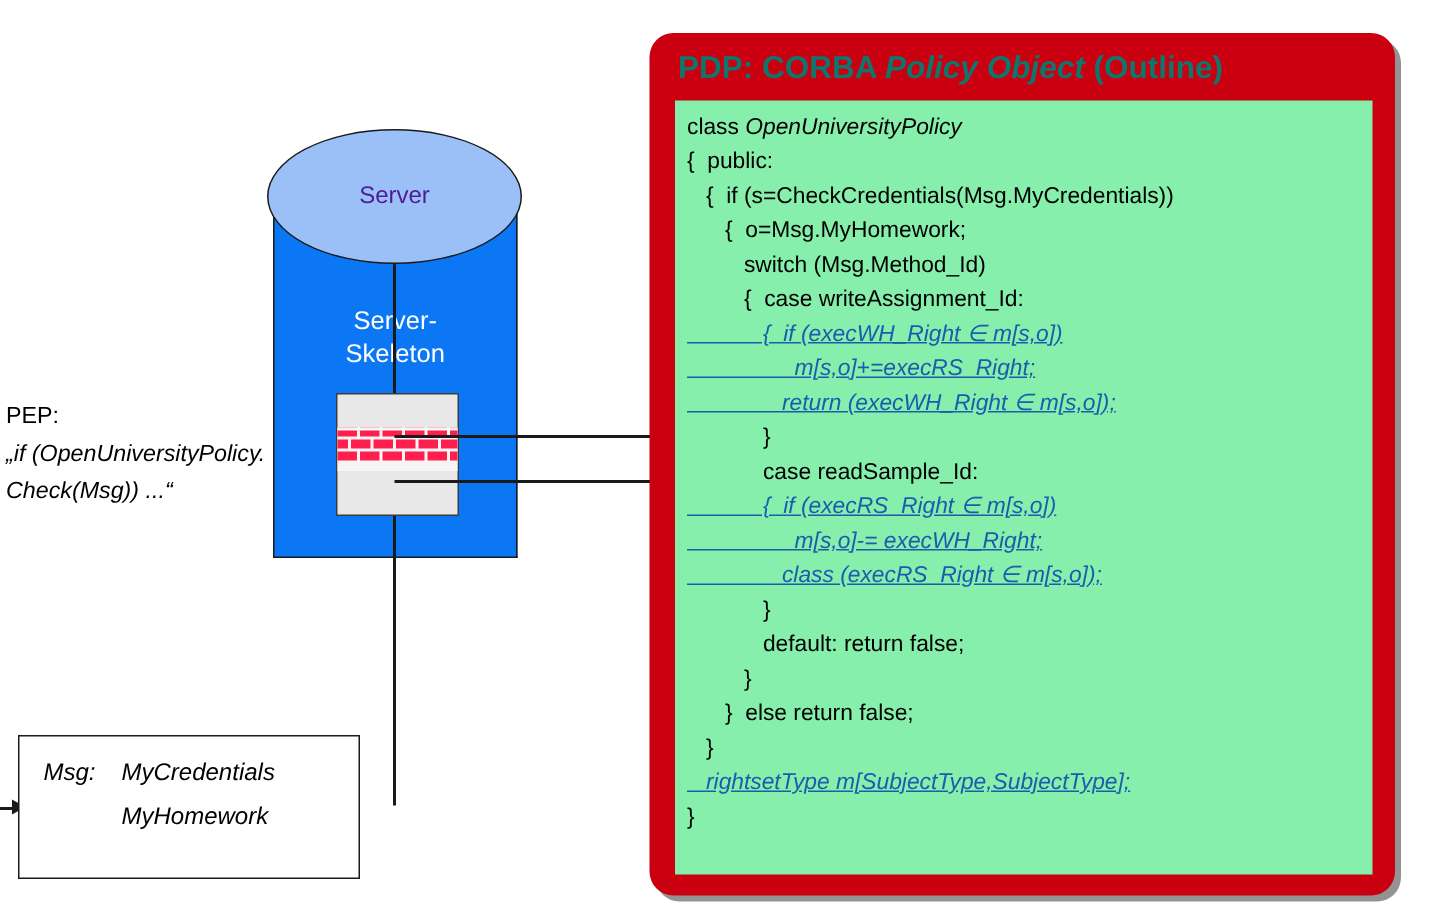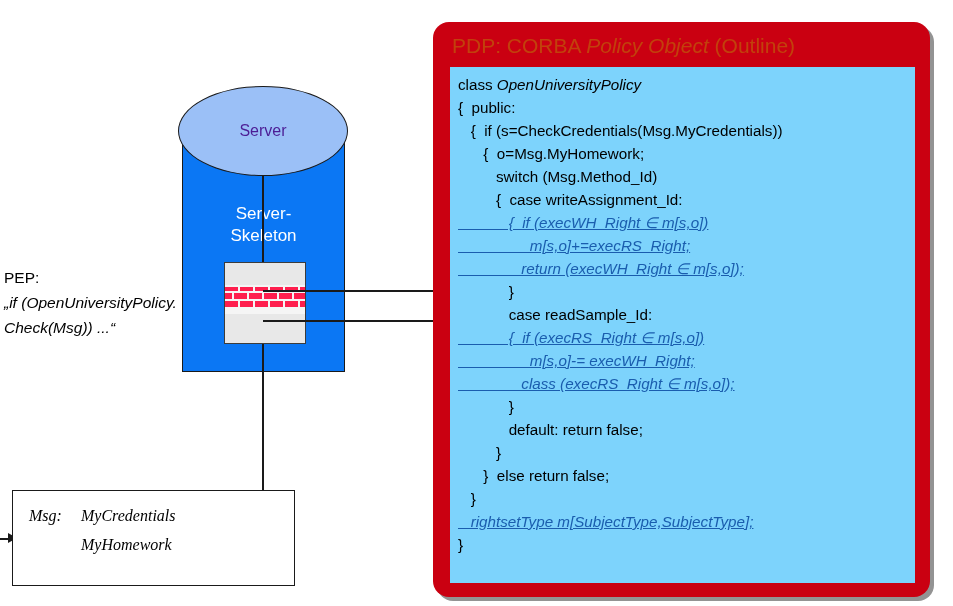--- a/index.html
+++ b/index.html
@@ -125,31 +125,30 @@
     z-index: 6;
   }
   .pep-title { font-style: normal; }
   .pep-quote { font-style: italic; }
 
   
   .msg-box {
     position: absolute;
     left: 12px;
     top: 490px;
-    width: 283px;
+    width: 228px;
     height: 96px;
     background: #ffffff;
     border: 1.3px solid #1a1a1a;
     box-sizing: border-box;
     padding: 10px 0 0 16px;
     font-style: italic;
     font-size: 16px;
     line-height: 29px;
     color: #000000;
-    font-family: Liberation Serif, serif;
   }
   .msg-row { display: block; white-space: pre; }
   .msg-label { display: inline-block; width: 52px; }
 
   
   .pdp-shadow {
     position: absolute;
     left: 437px;
     top: 26px;
     width: 497px;
@@ -166,31 +165,32 @@
     height: 575px;
     background: #ca0011;
     border-radius: 16px;
     box-sizing: border-box;
   }
   .pdp-title {
     position: absolute;
     left: 452px;
     top: 34px;
     font-size: 21px;
-    color: #c2410c;
+    color: #0f766e;
     white-space: nowrap;
+    font-weight: bold;
   }
   .pdp-title i { font-style: italic; }
   .code-panel {
     position: absolute;
     left: 450px;
     top: 67px;
     width: 465px;
     height: 516px;
-    background: #7dd3fc;
+    background: #86efac;
     box-sizing: border-box;
     padding: 6px 0 0 8px;
     overflow: hidden;
   }
   .code-line {
     font-size: 15.2px;
     line-height: 23px;
     color: #000000;
     white-space: pre;
   }

